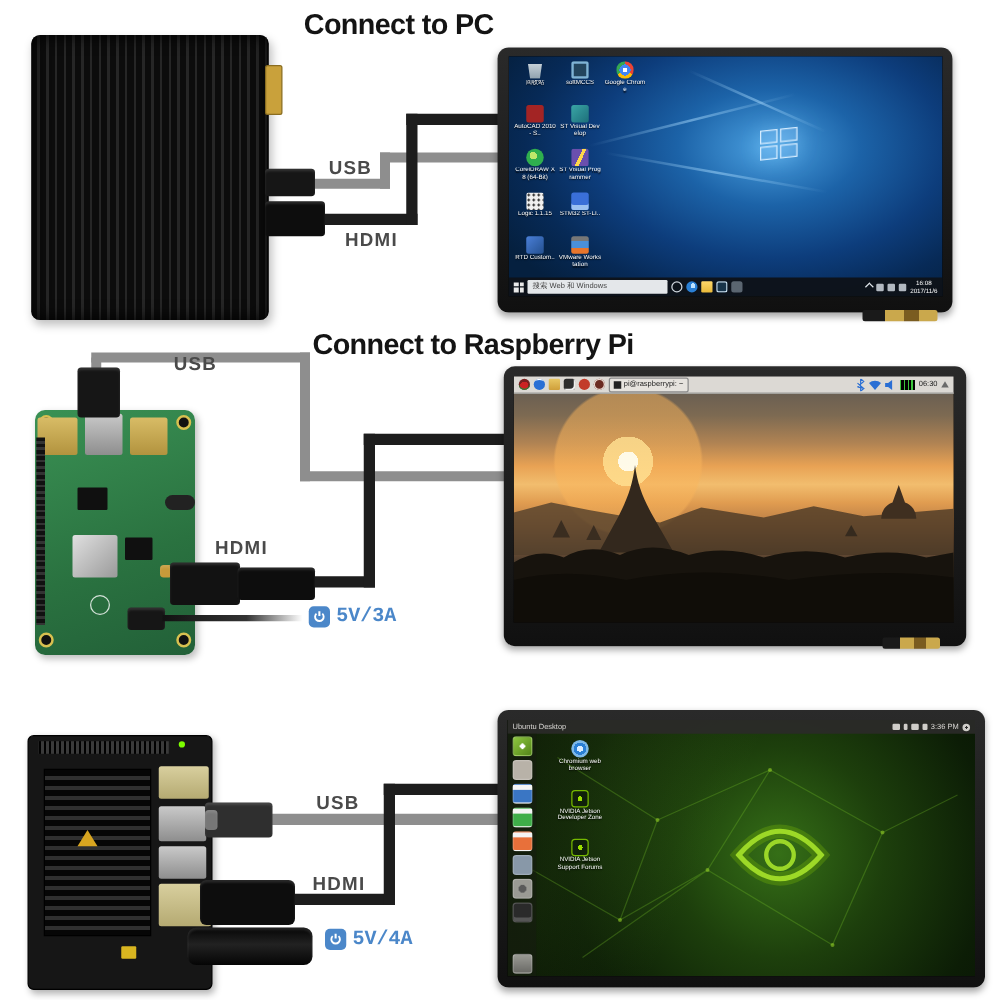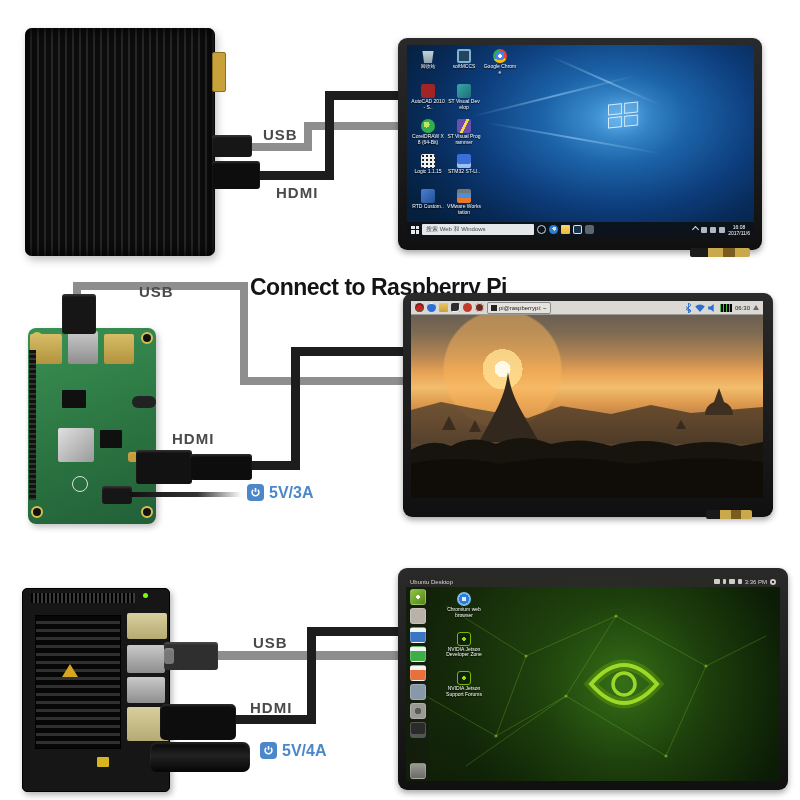--- a/index.html
+++ b/index.html
@@ -6,21 +6,21 @@
   #canvas{position:relative;width:800px;height:800px;background:#fff;overflow:hidden;
           font-family:"Liberation Sans",sans-serif;}
   
   .title{position:absolute;font-weight:bold;color:#141414;font-size:23px;letter-spacing:-.5px;}
   
   .cab{position:absolute;}
   .cg{background:#8e8e8e;}
   .cb{background:#1d1d1d;}
   .cable-label{position:absolute;font-weight:bold;font-size:15px;color:#4a4a4a;letter-spacing:1px;}
   
-  .pwr{position:absolute;display:flex;align-items:flex-start;gap:5px;}
+  .pwr{position:absolute;display:flex;align-items:flex-end;gap:5px;font-family:Liberation Mono, monospace;}
   .pwr-ic{width:17px;height:17px;border-radius:4px;background:#4b87c9;display:flex;align-items:center;justify-content:center;}
   .pwr-txt{font-weight:bold;font-size:16px;color:#4b87c9;}
   
   .pcbox{position:absolute;left:25px;top:28px;width:190px;height:228px;border-radius:7px;
          background:repeating-linear-gradient(90deg,#0c0c0c 0 5px,#262626 5px 7px);
          box-shadow:inset 0 0 14px #000, 2px 4px 8px rgba(0,0,0,.25);}
   .pc-gold{position:absolute;left:212px;top:52px;width:12px;height:38px;background:#c9a13b;border:1px solid #8a6d20;border-radius:2px;}
   .plug{position:absolute;background:#161616;border-radius:3px;box-shadow:inset 0 2px 2px rgba(255,255,255,.12);}
   
   .piboard{position:absolute;left:28px;top:328px;width:128px;height:196px;border-radius:8px;
@@ -133,21 +133,22 @@
   .g-nv{background:#10210a;border:1px solid #76b900;box-sizing:border-box;
         background-image:radial-gradient(circle,#9ade00 0 2px,transparent 2px);}
   .ublabel{font-size:5px;line-height:1.15;color:#fff;text-align:center;text-shadow:0 1px 1px #000;}
   svg{display:block;}
 </style>
 </head>
 <body>
 
 <div id="canvas">
 
-  <div class="title" style="left:250px;top:274px;">Connect to Raspberry Pi</div>
+  <div class="title" style="left:243px;top:6px;">Connect to PC</div>
+  <div class="title" style="left:250px;top:262px;">Connect to Raspberry Pi</div>
 
   <div class="pcbox"></div>
   <div class="pc-gold"></div>
 
   <div class="cab cg" style="left:246px;top:143px;width:66px;height:8px;"></div>
   <div class="cab cg" style="left:304px;top:122px;width:8px;height:29px;"></div>
   <div class="cab cg" style="left:304px;top:122px;width:100px;height:8px;"></div>
   <div class="cab cb" style="left:254px;top:171px;width:80px;height:9px;"></div>
   <div class="cab cb" style="left:325px;top:91px;width:9px;height:89px;"></div>
   <div class="cab cb" style="left:325px;top:91px;width:79px;height:9px;"></div>

